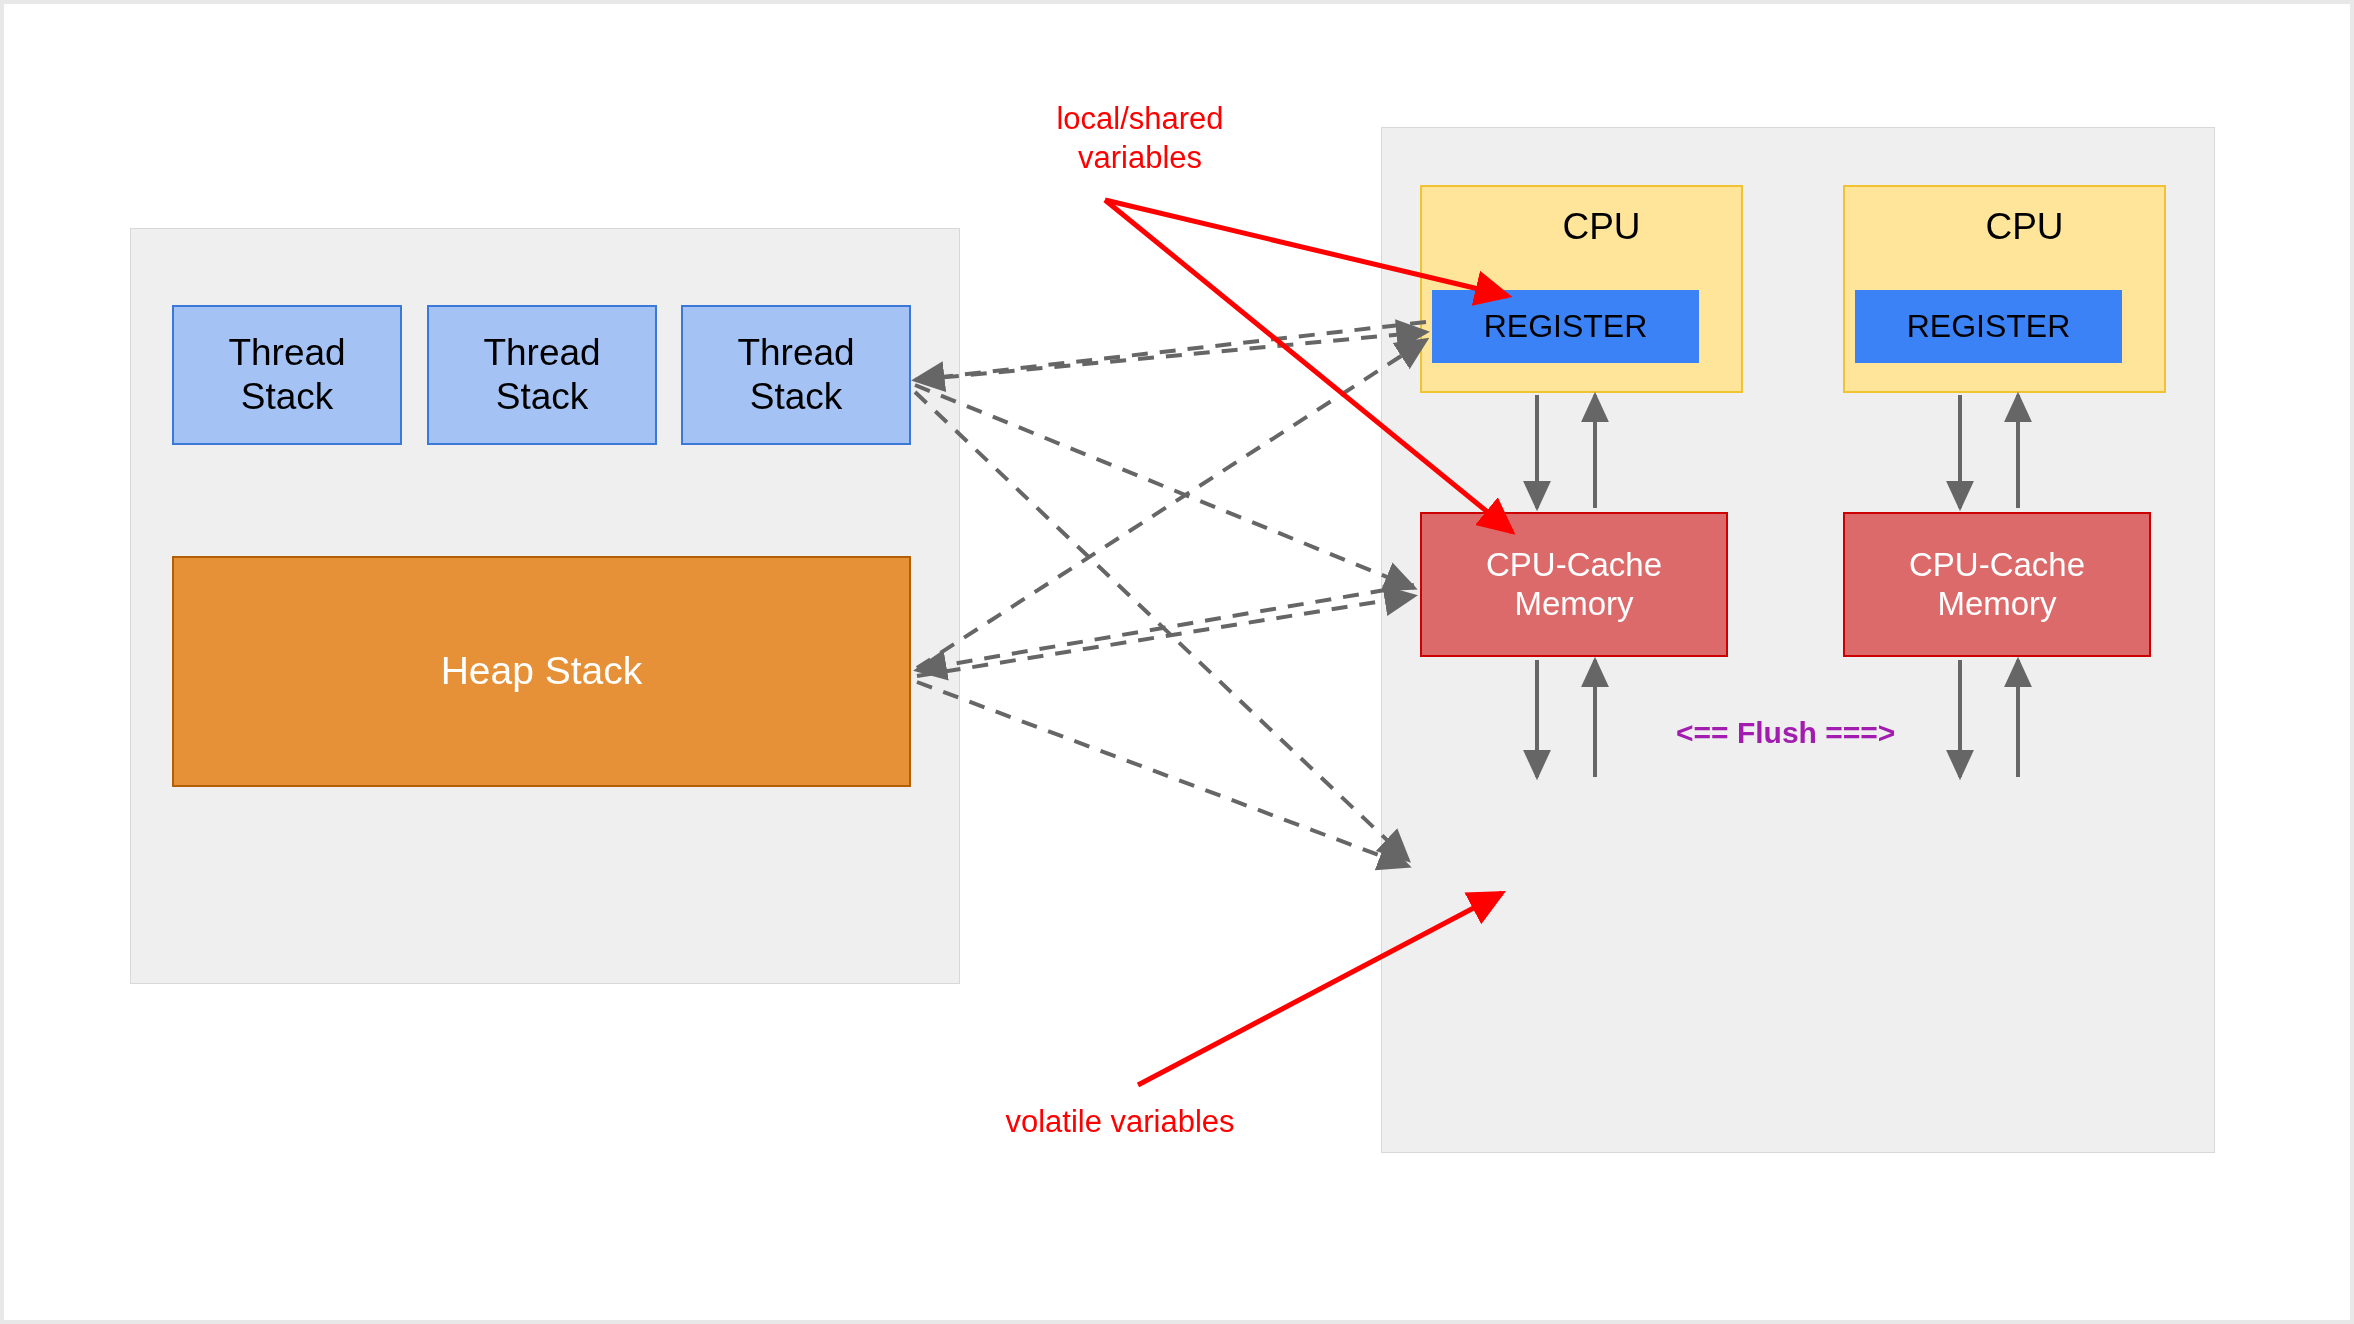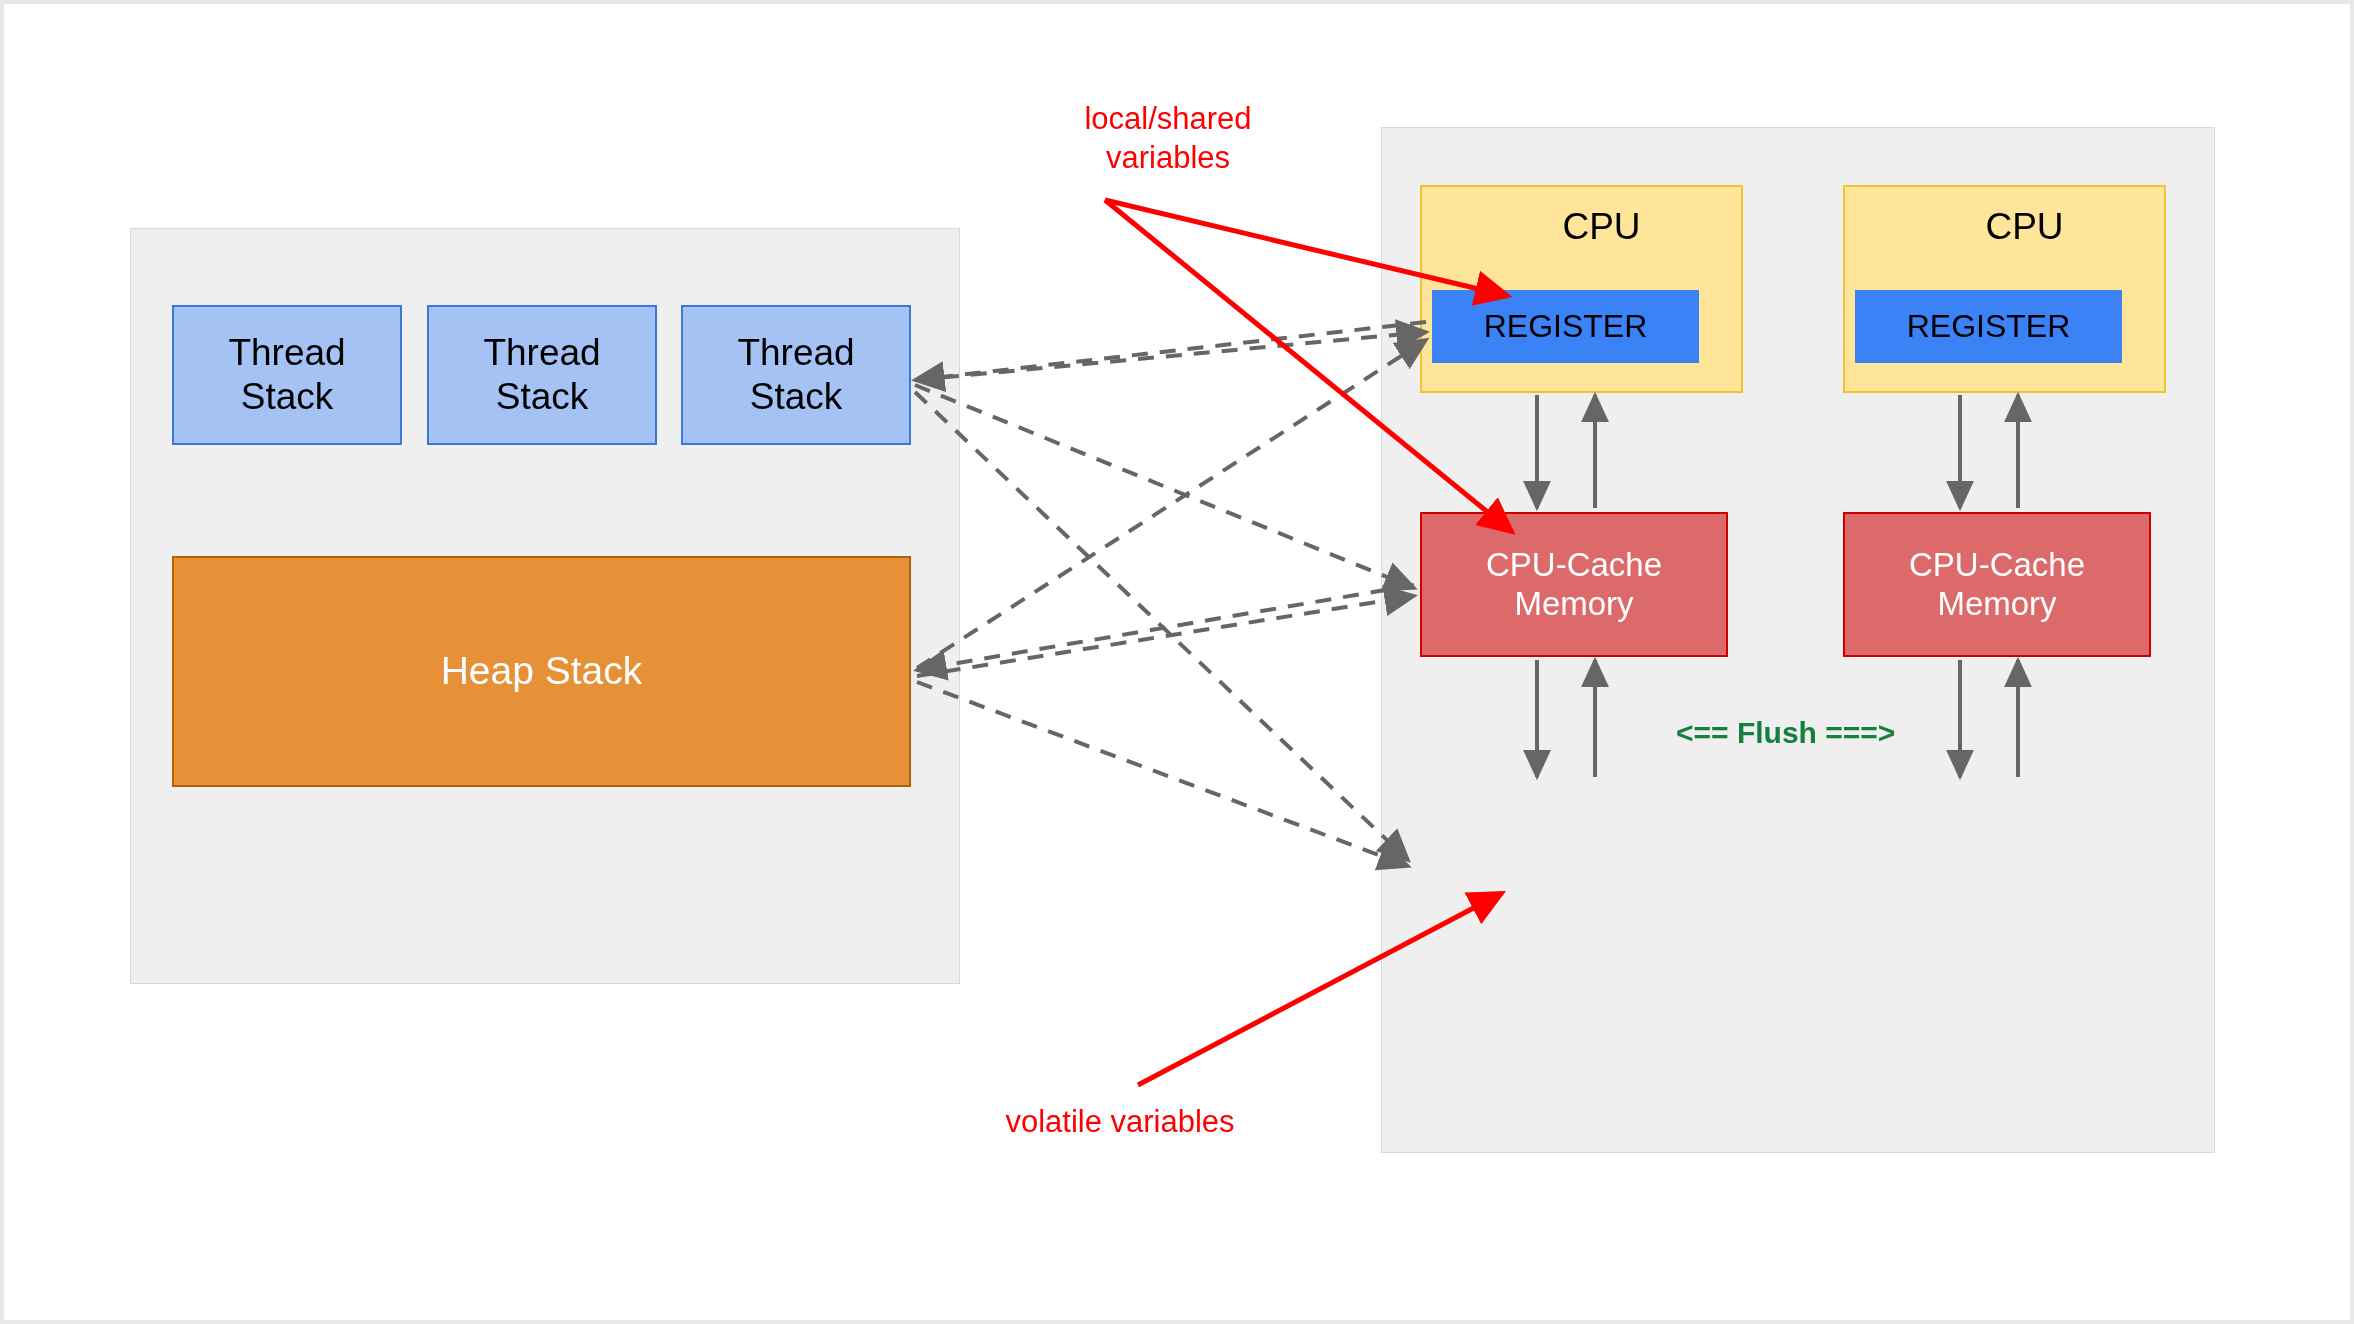--- a/index.html
+++ b/index.html
@@ -88,21 +88,21 @@
   .red-label {
     position: absolute;
     color: #ff0000;
     font-size: 31px;
     text-align: center;
     line-height: 1.25;
     white-space: pre-line;
   }
   .flush-label {
     position: absolute;
-    color: #15803d;
+    color: #a21caf;
     font-size: 30px;
     font-weight: bold;
     white-space: nowrap;
   }
   svg.overlay {
     position: absolute;
     left: 0; top: 0;
     width: 2354px;
     height: 1324px;
     pointer-events: none;
@@ -157,21 +157,21 @@
   </div>
   <div class="node cache" style="left:1843px; top:512px; width:308px; height:145px;">
     <span style="white-space:pre-line;">CPU-Cache
 Memory</span>
   </div>
 
 
   <div class="flush-label" style="left:1676px; top:716px;">&lt;== Flush ===&gt;</div>
 
 
-  <div class="red-label" style="left:1028px; top:100px; width:280px;text-align:center;">local/shared
+  <div class="red-label" style="left:1000px; top:100px; width:280px;text-align:center;">local/shared
 variables</div>
 
   <div class="red-label" style="left:975px; top:1103px; width:290px;">volatile variables</div>
 
   <svg class="overlay" viewBox="0 0 2354 1324" xmlns="http://www.w3.org/2000/svg">
     <defs>
       <marker id="gray-head" markerWidth="9" markerHeight="9" refX="7.4" refY="4.5" orient="auto" markerUnits="strokeWidth">
         <path d="M0,0.6 L8.4,4.5 L0,8.4 z" fill="#666666"></path>
       </marker>
       <marker id="gray-head-solid" markerWidth="8" markerHeight="8" refX="6.8" refY="4" orient="auto" markerUnits="strokeWidth">

